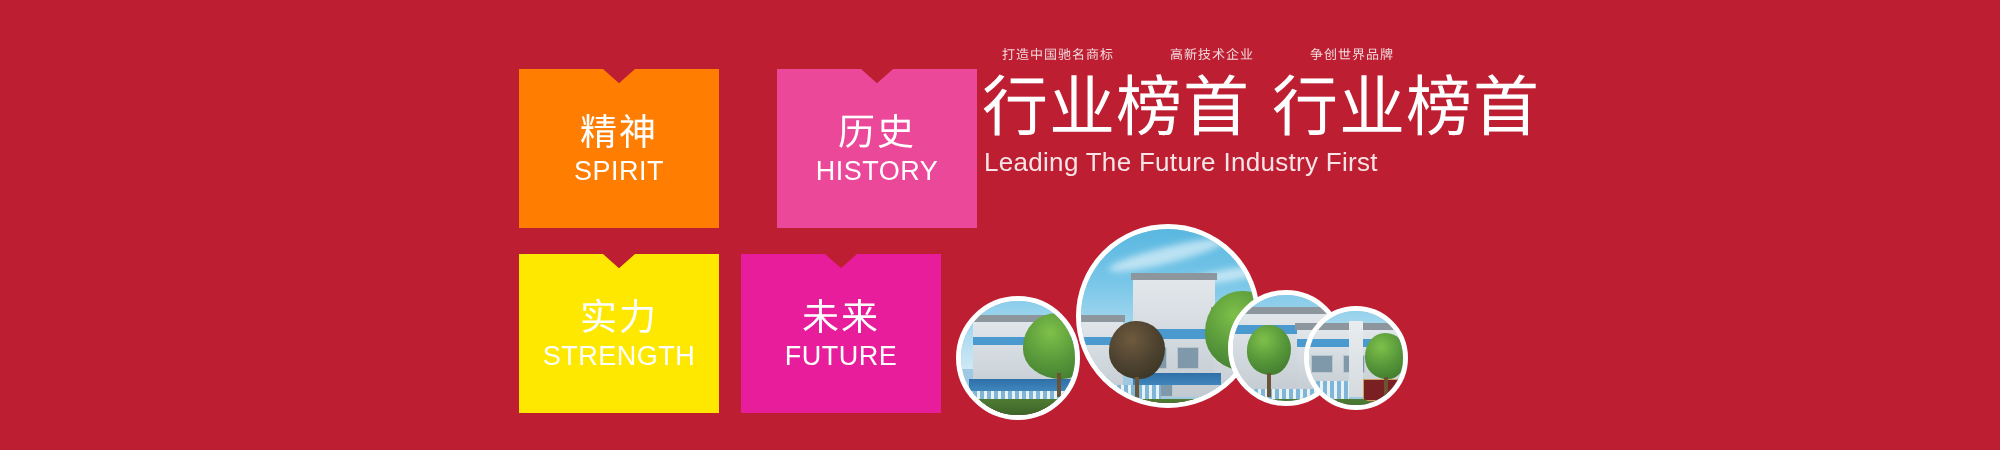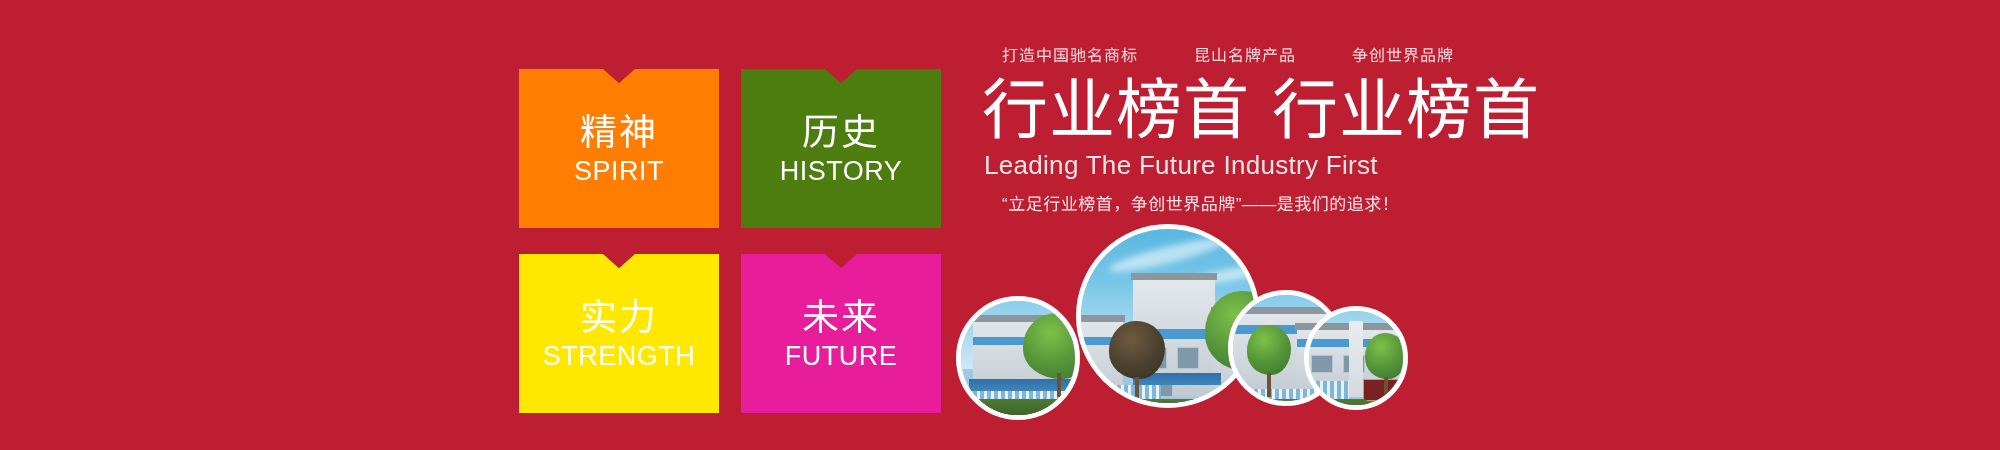--- a/index.html
+++ b/index.html
@@ -60,21 +60,21 @@
   #copy {
     position:absolute;
     left:980px; top:48px;
     width:560px;
   }
   #eyebrow {
     display:flex;
     gap:56px;
     padding-left:22px;
     color:#f2dadd;
-    font-size:16px;
+    font-size:13px;
     letter-spacing:1px;
     line-height:1;
     margin-bottom:12px;
     white-space:nowrap;
   }
   #headline {
     color:#ffffff;
     font-size:66px;
     line-height:1.06;
     letter-spacing:1px;
@@ -239,21 +239,21 @@
 
   <div id="tiles">
 
     <div class="tile tile-tl" style="background-color: rgb(255, 125, 0);">
       <div class="tile-inner">
         <span class="tile-cn">精神</span>
         <span class="tile-en">SPIRIT</span>
       </div>
     </div>
 
-    <div class="tile tile-tr" style="background-color: #4d7c0f;">
+    <div class="tile tile-tr" style="background-color: #ec4899; margin-left: 36px;">
       <div class="tile-inner">
         <span class="tile-cn">历史</span>
         <span class="tile-en">HISTORY</span>
       </div>
     </div>
 
     <div class="tile tile-br" style="background-color: rgb(232, 29, 155);">
       <div class="tile-inner">
         <span class="tile-cn">未来</span>
         <span class="tile-en">FUTURE</span>
@@ -266,31 +266,30 @@
         <span class="tile-en">STRENGTH</span>
       </div>
     </div>
 
   </div>
 
   <div id="copy">
 
     <div id="eyebrow">
       <span>打造中国驰名商标</span>
-      <span>昆山名牌产品</span>
+      <span>高新技术企业</span>
       <span>争创世界品牌</span>
     </div>
 
     <div id="headline">
       <span>行业榜首</span><span class="gap"></span><span>行业榜首</span>
     </div>
 
     <div id="subhead">Leading The Future Industry First</div>
 
-    <div id="quote">“立足行业榜首，争创世界品牌”——是我们的追求！</div>
 
   </div>
 
   <div id="cloud">
 
     <div class="lobe lobe-a">
       <div class="photo">
         <div class="sky"></div>
 
         <div class="ground"></div>

